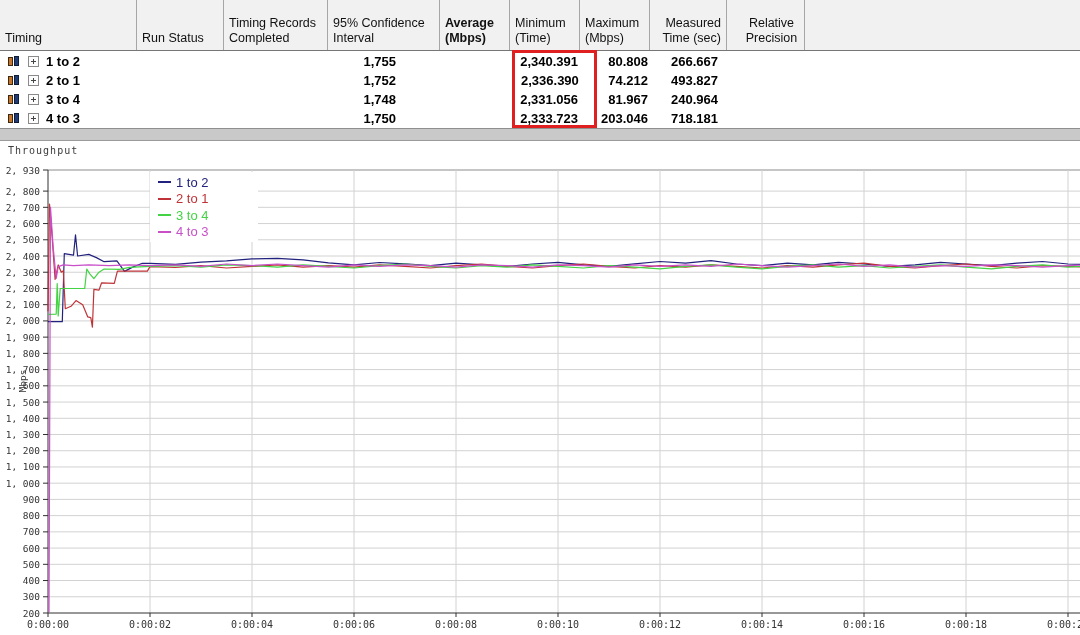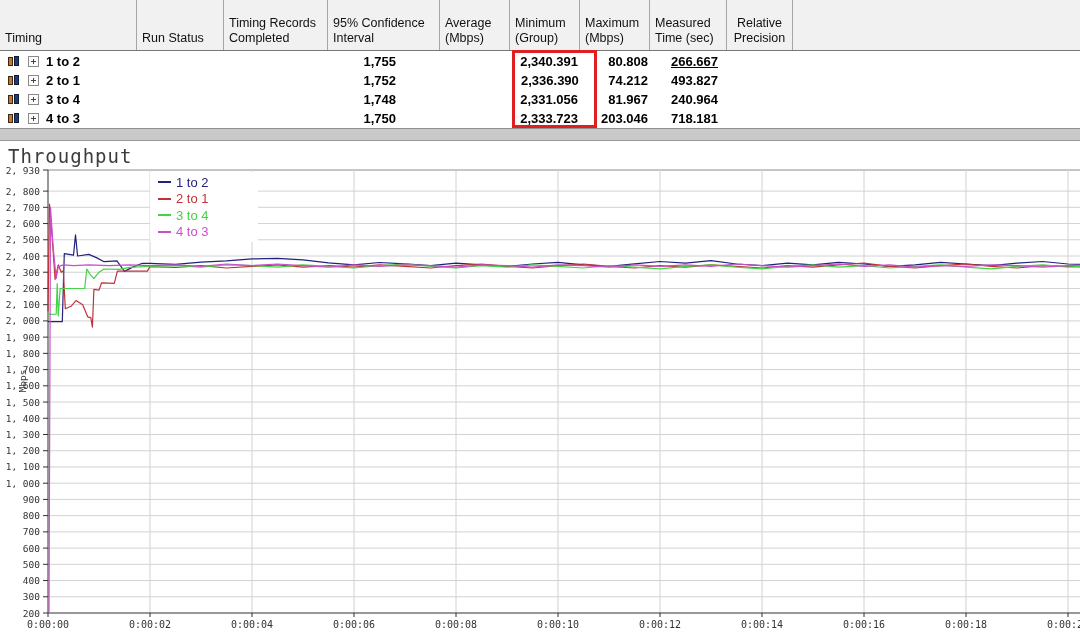--- a/index.html
+++ b/index.html
@@ -33,68 +33,68 @@
   .expand-box:before,.expand-box:after{content:"";position:absolute;background:#444;}
   .expand-box:before{left:2px;top:4px;width:5px;height:1px;}
   .expand-box:after{left:4px;top:2px;width:1px;height:5px;}
   .highlight-box{position:absolute;border:3px solid #e02020;z-index:5;}
   
   .splitter{position:absolute;left:0;top:128px;width:1080px;height:13px;
       background:#c9c9c9;border-top:1px solid #8f8f8f;border-bottom:1px solid #9a9a9a;box-sizing:border-box;}
   
   .chart-pane{position:absolute;left:0;top:141px;width:1080px;height:494px;background:#fff;}
   .chart-title{position:absolute;left:8px;top:4px;font-family:"DejaVu Sans Mono",monospace;
-      font-size:19px;color:#3c3c3c;letter-spacing:1px;}
+      font-size:10px;color:#3c3c3c;letter-spacing:1px;}
   svg text{font-family:"DejaVu Sans Mono",monospace;}
   .legend{position:absolute;left:150px;top:31px;width:108px;background:#ffffff;padding:2px 0;z-index:4;}
   .legend-item{display:flex;align-items:center;height:16.5px;font-size:13px;font-weight:500;}
   .legend-dash{width:13px;height:0;border-top:2px solid;margin:0 5px 0 8px;flex:0 0 13px;}
   .watermark{position:absolute;left:590px;top:158px;font-size:42px;font-weight:bold;
       color:#9f9f9f;opacity:0.55;letter-spacing:1px;z-index:3;}
 </style>
 </head>
 <body>
 
 <div class="table-pane">
   <div class="thead" id="thead">
       <div class="th left" style="width: 137px;">Timing</div>
       <div class="th left" style="width: 87px;">Run Status</div>
       <div class="th right" style="width: 104px;">Timing Records
 Completed</div>
       <div class="th right" style="width: 112px;">95% Confidence
 Interval</div>
-      <div class="th right" style="width: 70px;">Average
+      <div class="th right" style="width: 70px; font-weight: bold;">Average
 (Mbps)</div>
       <div class="th right" style="width: 70px;">Minimum
-(Group)</div>
+(Time)</div>
       <div class="th right" style="width: 70px;">Maximum
 (Mbps)</div>
-      <div class="th left" style="width: 77px;">Measured
+      <div class="th left" style="width: 77px; text-align: right;">Measured
 Time (sec)</div>
-      <div class="th center" style="width: 66px;">Relative
+      <div class="th center" style="width: 66px; margin-left: 12px;">Relative
 Precision</div>
       <div class="th left noborder" style="width: 209px;"></div>
     </div>
   <div class="tbody" id="tbody">
       <div class="tr">
         <div class="td left group-cell" style="width: 137px;">
           <span class="pair-icon">
             <span class="b1"></span>
             <span class="b2"></span>
           </span>
           <span class="expand-box"></span>
           <span>1 to 2</span>
         </div>
         <div class="td left" style="width: 73px;"></div>
         <div class="td left" style="width: 87px;"></div>
         <div class="td right" style="width: 104px;">1,755</div>
         <div class="td right" style="width: 112px;"></div>
         <div class="td right" style="width: 70px;">2,340.391</div>
         <div class="td right" style="width: 70px;">80.808</div>
-        <div class="td right" style="width: 70px; text-decoration: underline;">266.667</div>
+        <div class="td right" style="width: 70px;">266.667</div>
         <div class="td left" style="width: 77px;"></div>
         <div class="td center" style="width: 66px;"></div>
         <div class="td left" style="width: 209px;"></div>
       </div>
       <div class="tr">
         <div class="td left group-cell" style="width: 137px;">
           <span class="pair-icon">
             <span class="b1"></span>
             <span class="b2"></span>
           </span>

